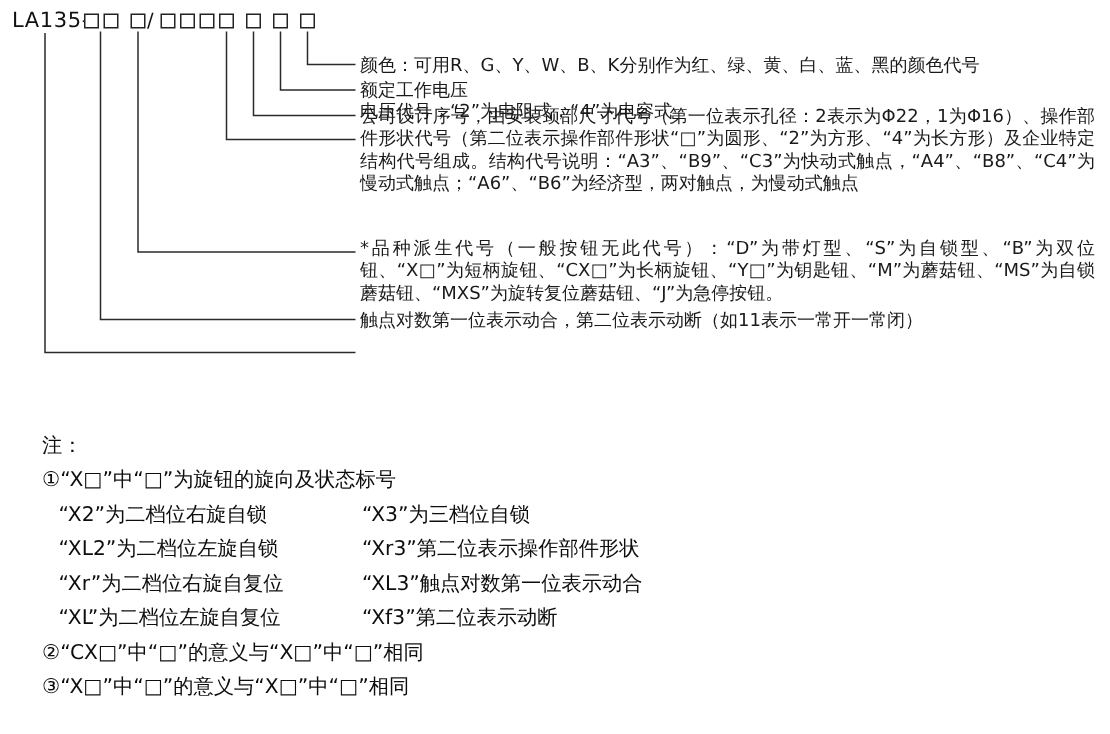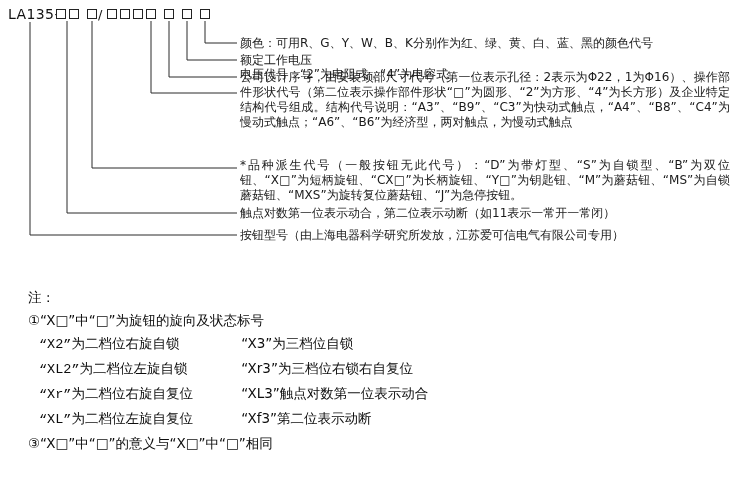--- a/index.html
+++ b/index.html
@@ -27,21 +27,21 @@
     font-size:12px; line-height:16px; white-space:nowrap; color:#1a1a1a;text-align:center;
   }
   .exp.para { width:490px; white-space:normal; line-height:15px; text-align:justify; }
 
   .notes {
     position:absolute; left:28px; top:289px;
     font-size:13.5px; line-height:16px; color:#0d0d0d;
   }
   .nline { margin-bottom:7px; white-space:nowrap; }
   .row { padding-left:11px; }
-  .row .c1 { display:inline-block; width:198px;font-family:Liberation Mono, monospace; }
+  .row .c1 { display:inline-block; width:198px; }
 </style>
 </head>
 <body>
 
 <div class="page">
 
   <svg class="connectors" width="740" height="489" viewBox="0 0 740 489">
     <polyline points="205,21 205,43 237,43"></polyline>
     <polyline points="187,21 187,60 237,60"></polyline>
     <polyline points="169,21 169,77 237,77"></polyline>
@@ -65,39 +65,39 @@
     <span class="box" style="left:174px"></span>
     <span class="box" style="left:192px"></span>
   </div>
 
   <div class="exp" style="top:35px">颜色：可用R、G、Y、W、B、K分别作为红、绿、黄、白、蓝、黑的颜色代号</div>
   <div class="exp" style="top:52px">额定工作电压</div>
   <div class="exp" style="top:66px">电压代号，“2”为电阻式，“4”为电容式</div>
   <div class="exp para" style="top:70px">公司设计序号，由安装颈部尺寸代号（第一位表示孔径：2表示为Φ22，1为Φ16）、操作部件形状代号（第二位表示操作部件形状“□”为圆形、“2”为方形、“4”为长方形）及企业特定结构代号组成。结构代号说明：“A3”、“B9”、“C3”为快动式触点，“A4”、“B8”、“C4”为慢动式触点；“A6”、“B6”为经济型，两对触点，为慢动式触点</div>
   <div class="exp para" style="top:158px">*品种派生代号（一般按钮无此代号）：“D”为带灯型、“S”为自锁型、“B”为双位钮、“X□”为短柄旋钮、“CX□”为长柄旋钮、“Y□”为钥匙钮、“M”为蘑菇钮、“MS”为自锁蘑菇钮、“MXS”为旋转复位蘑菇钮、“J”为急停按钮。</div>
   <div class="exp" style="top:205px">触点对数第一位表示动合，第二位表示动断（如11表示一常开一常闭）</div>
-  <div class="exp" style="top:227px">按钮型号（由上海电器科学研究所发放，江苏爱可信电气有限公司专用）</div>
 
   <div class="notes">
     <div class="nline">注：</div>
     <div class="nline">①“X□”中“□”为旋钮的旋向及状态标号</div>
 
     <div class="nline row">
       <span class="c1">“X2”为二档位右旋自锁</span>
       <span class="c2">“X3”为三档位自锁</span>
     </div>
     <div class="nline row">
       <span class="c1">“XL2”为二档位左旋自锁</span>
-      <span class="c2">“Xr3”为三档位右锁右自复位</span>
+      <span class="c2">“Xr3”第二位表示操作部件形状</span>
     </div>
     <div class="nline row">
       <span class="c1">“Xr”为二档位右旋自复位</span>
       <span class="c2">“XL3”触点对数第一位表示动合</span>
     </div>
     <div class="nline row">
       <span class="c1">“XL”为二档位左旋自复位</span>
       <span class="c2">“Xf3”第二位表示动断</span>
     </div>
 
+    <div class="nline">②“CX□”中“□”的意义与“X□”中“□”相同</div>
     <div class="nline">③“X□”中“□”的意义与“X□”中“□”相同</div>
   </div>
 
 </div>
 
 </body></html>

